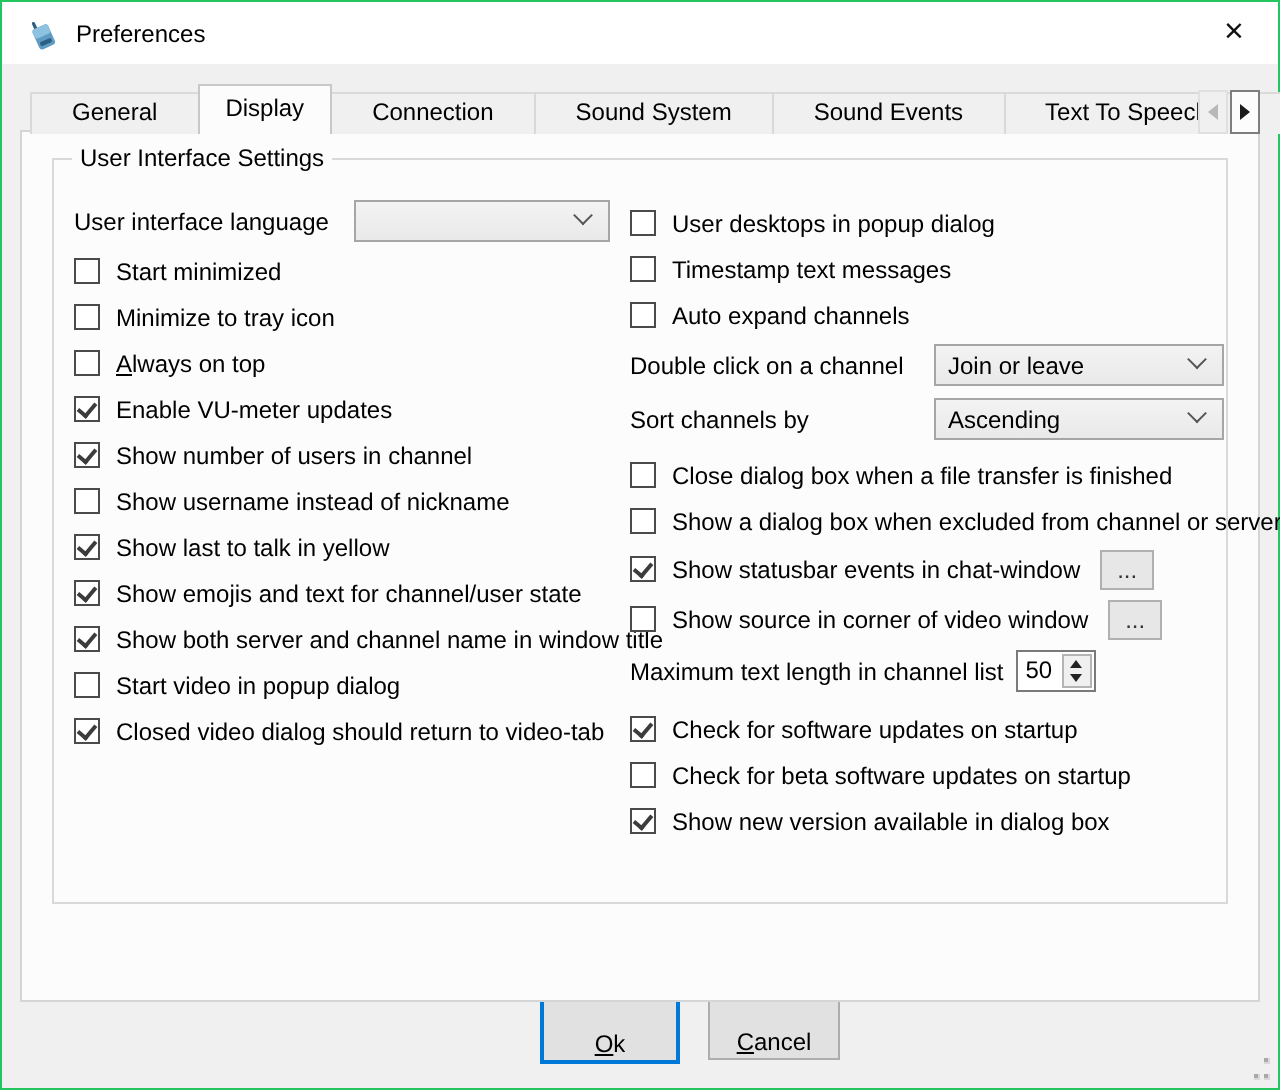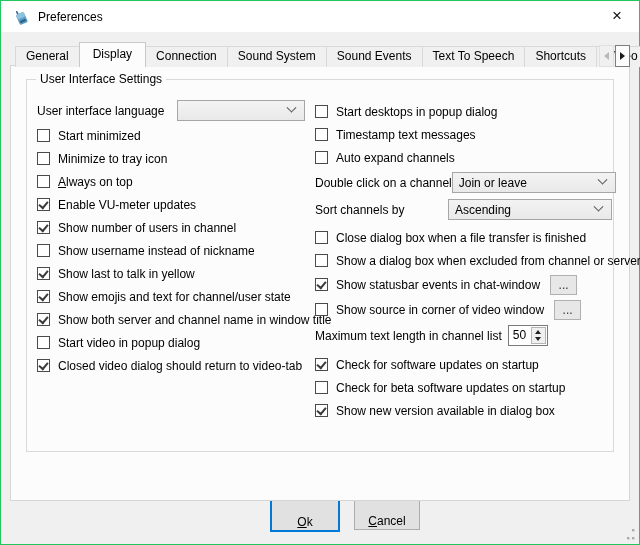--- a/index.html
+++ b/index.html
@@ -33,21 +33,21 @@
     font-size: 17px; line-height: 18px; color: #111;
     text-align: center; cursor: default; padding: 0;
   }
   
   .tabbar {
     position: absolute; left: 14px; right: 9px; top: 43px; height: 23px;
     display: flex; align-items: flex-end; z-index: 5;
   }
   .tab {
     height: 21px; line-height: 19px;
-    padding: 0 10px;
+    padding: 0 20px;
     background: #f0f0f0;
     border: 1px solid #d9d9d9; border-bottom: none;
     margin-left: -1px;
     white-space: nowrap;
     color: #000;
   }
   .tab:first-child { margin-left: 0; }
   .tab.selected {
     height: 25px; line-height: 23px;
     padding: 0 13px;
@@ -120,21 +120,21 @@
   .combo {
     margin-left: auto;
     height: 21px;
     background: linear-gradient(#f3f3f3, #e9e9e9);
     border: 1px solid #a6a6a6;
     display: flex; align-items: center;
     padding-left: 6px;
     flex: 0 0 auto;
   }
   .col-left  .combo { width: 128px; }
-  .col-right .combo { width: 164px; }
+  .col-right .combo { width: 145px; }
   .combo-value { flex: 1; overflow: hidden; }
   .chev {
     width: 7px; height: 7px;
     border-right: 1.5px solid #555;
     border-bottom: 1.5px solid #555;
     transform: rotate(45deg) translate(-2px, -2px);
     margin-right: 9px; flex: 0 0 auto;
   }
   
   .more-btn {
@@ -280,21 +280,21 @@
             <span class="lbl">Start video in popup dialog</span>
           </div>
           <div class="row">
             <span class="cb checked"></span>
             <span class="lbl">Closed video dialog should return to video-tab</span>
           </div>
         </div>
       <div class="col col-right" id="col-right">
           <div class="row">
             <span class="cb"></span>
-            <span class="lbl">Start desktops in popup dialog</span>
+            <span class="lbl">User desktops in popup dialog</span>
           </div>
           <div class="row">
             <span class="cb"></span>
             <span class="lbl">Timestamp text messages</span>
           </div>
           <div class="row">
             <span class="cb"></span>
             <span class="lbl">Auto expand channels</span>
           </div>
           <div class="row row-combo">

